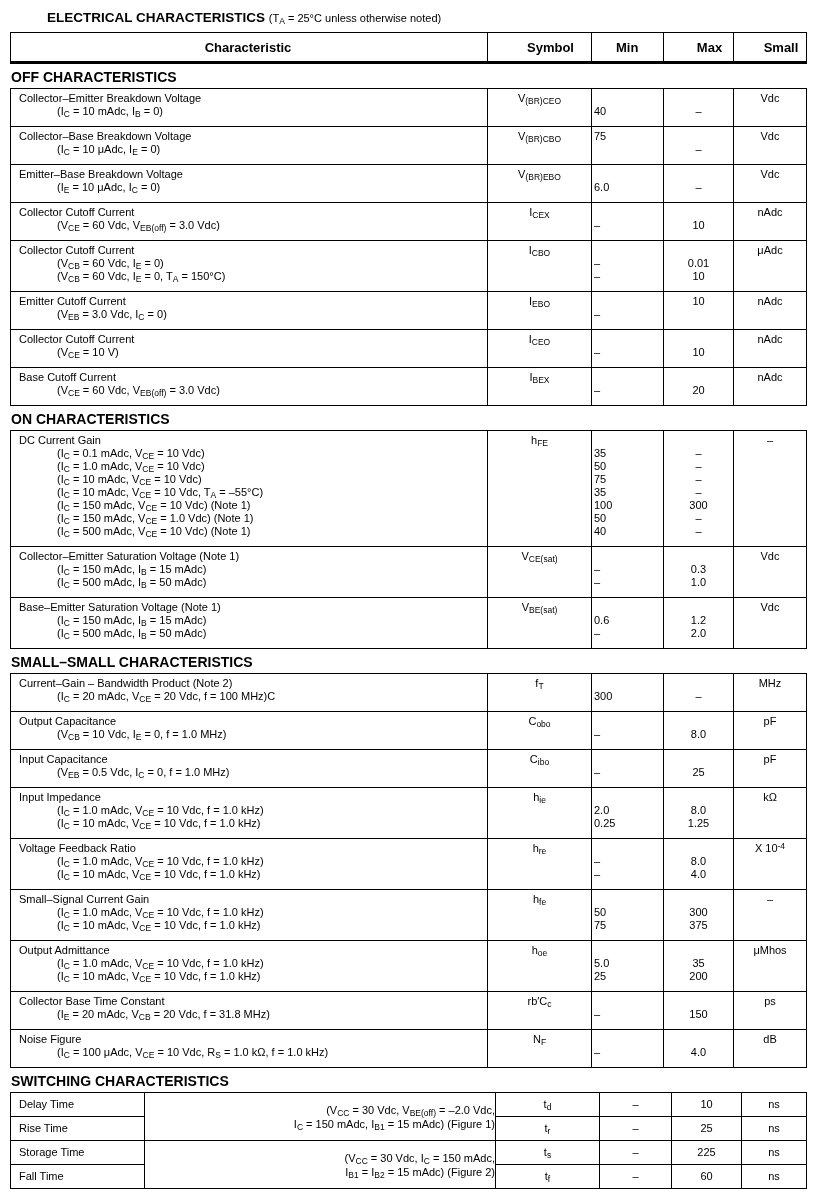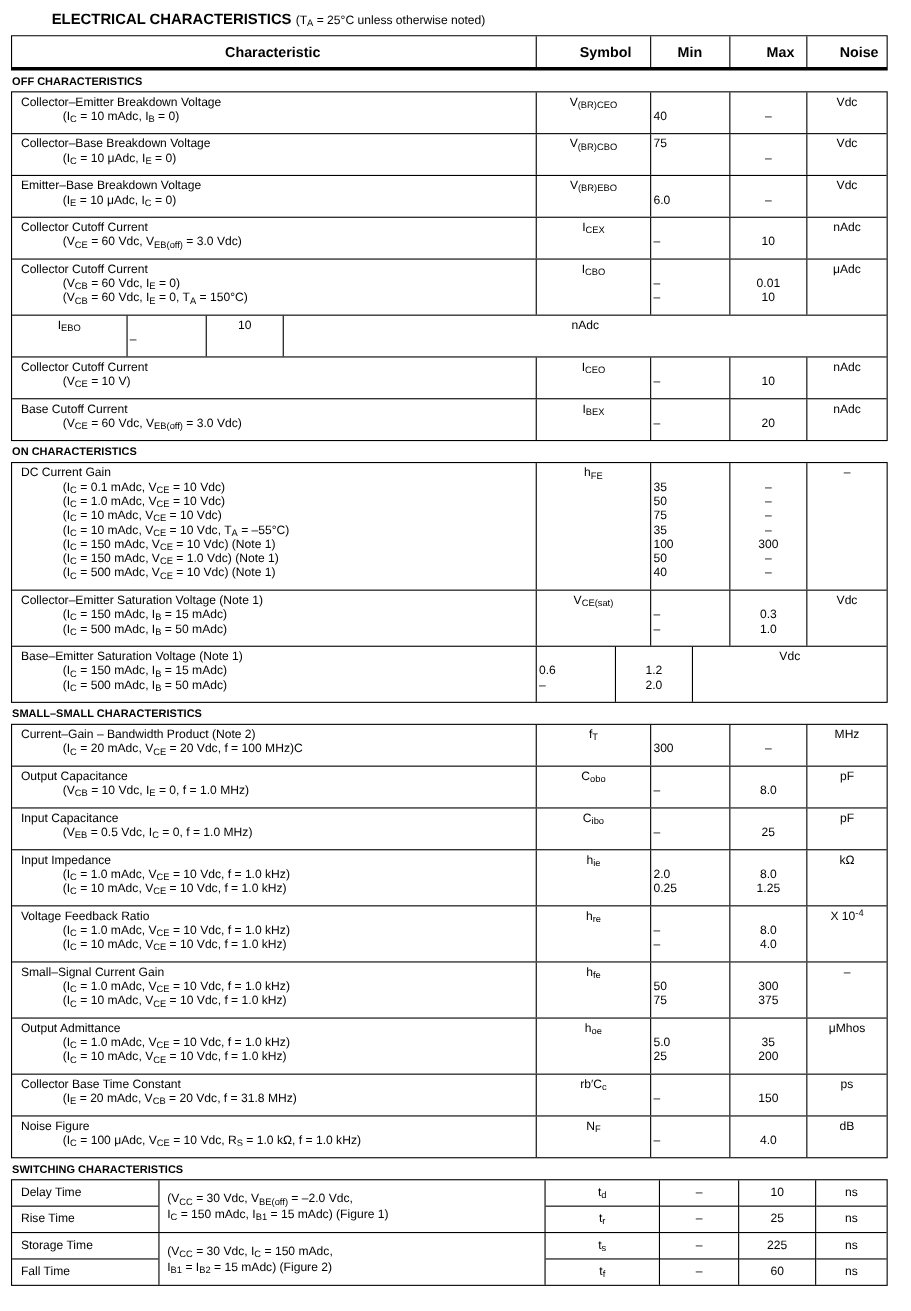--- a/index.html
+++ b/index.html
@@ -12,42 +12,42 @@
   sup{font-size:8.5px;line-height:0;vertical-align:3px;}
 
   
   .header-tbl{border:1.5px solid #000;border-bottom:3px solid #000;}
   .hrow{display:flex;}
   .hcell{box-sizing:border-box;text-align:center;font-weight:bold;font-size:13px;
          padding:7px 2px 6px 2px;}
   .hcell + .hcell{border-left:1.5px solid #000;padding-left:24px;}
 
   
-  .sec-label{font-weight:bold;font-size:10px;margin:5px 0 3px 1px;}
+  .sec-label{font-weight:bold;font-size:14px;margin:5px 0 3px 1px;}
   .tbl{border:1.5px solid #000;}
   .row{display:flex;}
   .row + .row{border-top:1.5px solid #000;}
   .cell{box-sizing:border-box;padding:3px 2px 8px 2px;}
   .cell + .cell{border-left:1.5px solid #000;}
   .c-char{width:476px;padding-left:0;}
   .c-sym{width:104px;text-align:center;}
   .c-min{width:72px;text-align:left;}
   .c-max{width:70px;text-align:center;}
   .c-unit{flex:1;text-align:center;}
   .ln{height:13px;line-height:13px;font-size:11px;white-space:nowrap;}
   .title{padding-left:8px;}
   .cond{padding-left:46px;}
 
   
   .sw-group{display:flex;}
   .sw-group + .sw-group{border-top:1.5px solid #000;}
   .sw-col{box-sizing:border-box;}
   .sw-name-col{width:133px;}
   .sw-cond-col{width:343px;border-left:1.5px solid #000;display:flex;
-               flex-direction:column;justify-content:center;padding-left:7px;}
+               flex-direction:column;justify-content:center;padding-left:7px;text-align:right;}
   .sw-cond-ln{font-size:11px;line-height:14px;white-space:nowrap;}
   .sw-sym-col{width:104px;border-left:1.5px solid #000;}
   .sw-min-col{width:72px;border-left:1.5px solid #000;}
   .sw-max-col{width:70px;border-left:1.5px solid #000;}
   .sw-unit-col{flex:1;border-left:1.5px solid #000;}
   .sw-cell{height:23px;line-height:23px;font-size:11px;text-align:center;white-space:nowrap;}
   .sw-cell:first-child{border-bottom:1.5px solid #000;}
   .sw-name{text-align:left;padding-left:8px;}
 </style>
 </head>
@@ -58,21 +58,21 @@
     <span>ELECTRICAL CHARACTERISTICS</span>
     <span class="note"> (T<sub>A</sub> = 25°C unless otherwise noted)</span>
   </div>
 
   <div class="header-tbl">
     <div class="hrow">
       <div class="hcell c-char">Characteristic</div>
       <div class="hcell c-sym">Symbol</div>
       <div class="hcell c-min">Min</div>
       <div class="hcell c-max">Max</div>
-      <div class="hcell c-unit">Noise</div>
+      <div class="hcell c-unit">Small</div>
     </div>
   </div>
 
   <div id="sections">
       <div class="sec-label">OFF CHARACTERISTICS</div>
       <div class="tbl">
         <div class="row">
           <div class="cell c-char">
             <div class="ln title">Collector–Emitter Breakdown Voltage</div>
             <div class="ln cond">(I<sub>C</sub> = 10 mAdc, I<sub>B</sub> = 0)</div>
@@ -169,20 +169,24 @@
           <div class="cell c-max">
             <div class="ln">&nbsp;</div>
             <div class="ln">0.01</div>
             <div class="ln">10</div>
           </div>
           <div class="cell c-unit">
             <div class="ln">μAdc</div>
           </div>
         </div>
         <div class="row">
+          <div class="cell c-char">
+            <div class="ln title">Emitter Cutoff Current</div>
+            <div class="ln cond">(V<sub>EB</sub> = 3.0 Vdc, I<sub>C</sub> = 0)</div>
+          </div>
           <div class="cell c-sym">
             <div class="ln">I<sub>EBO</sub></div>
           </div>
           <div class="cell c-min">
             <div class="ln">&nbsp;</div>
             <div class="ln">–</div>
           </div>
           <div class="cell c-max">
             <div class="ln">10</div>
             <div class="ln">&nbsp;</div>
@@ -294,20 +298,23 @@
           <div class="cell c-unit">
             <div class="ln">Vdc</div>
           </div>
         </div>
         <div class="row">
           <div class="cell c-char">
             <div class="ln title">Base–Emitter Saturation Voltage (Note 1)</div>
             <div class="ln cond">(I<sub>C</sub> = 150 mAdc, I<sub>B</sub> = 15 mAdc)</div>
             <div class="ln cond">(I<sub>C</sub> = 500 mAdc, I<sub>B</sub> = 50 mAdc)</div>
           </div>
+          <div class="cell c-sym">
+            <div class="ln">V<sub>BE(sat)</sub></div>
+          </div>
           <div class="cell c-min">
             <div class="ln">&nbsp;</div>
             <div class="ln">0.6</div>
             <div class="ln">–</div>
           </div>
           <div class="cell c-max">
             <div class="ln">&nbsp;</div>
             <div class="ln">1.2</div>
             <div class="ln">2.0</div>
           </div>

